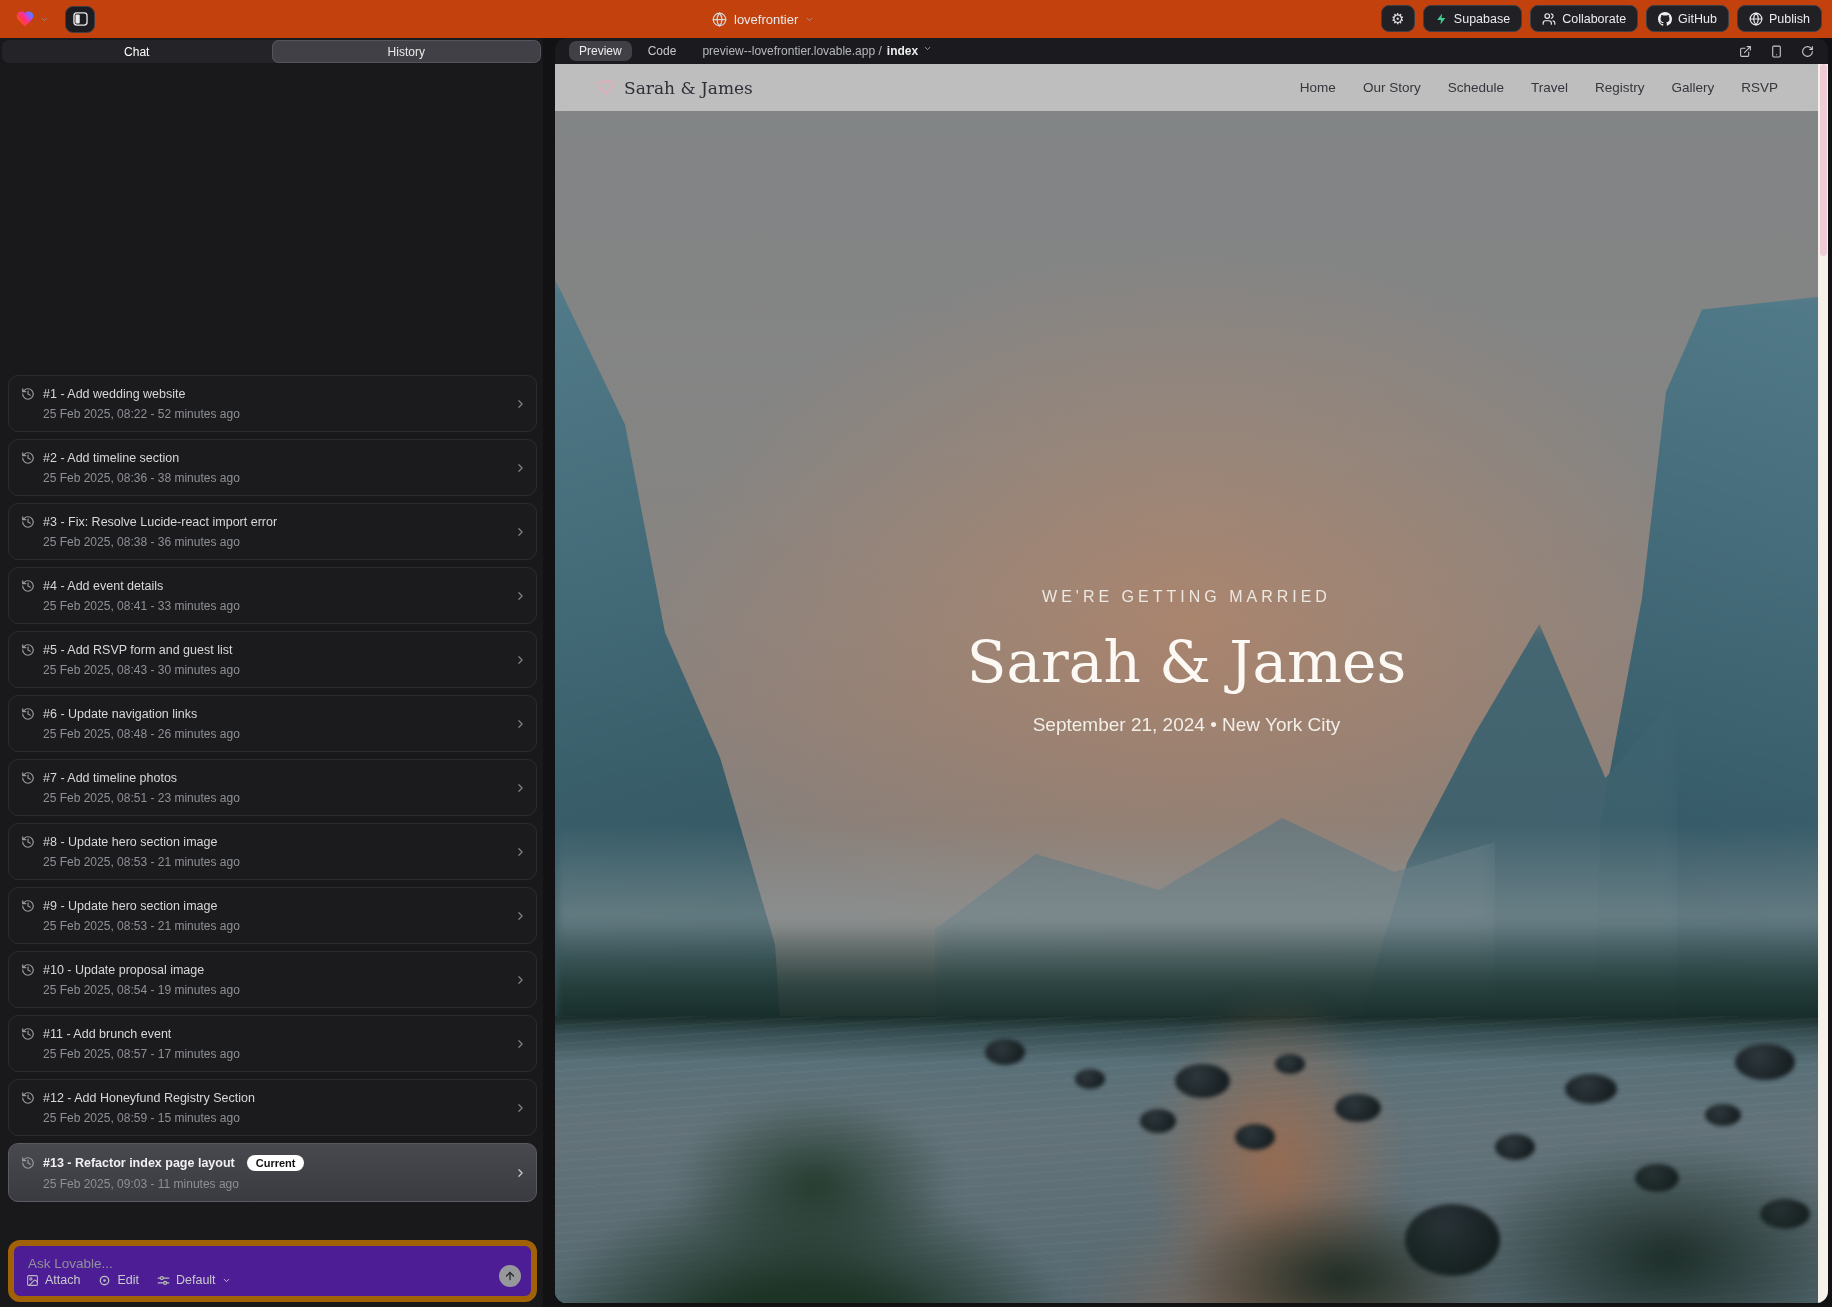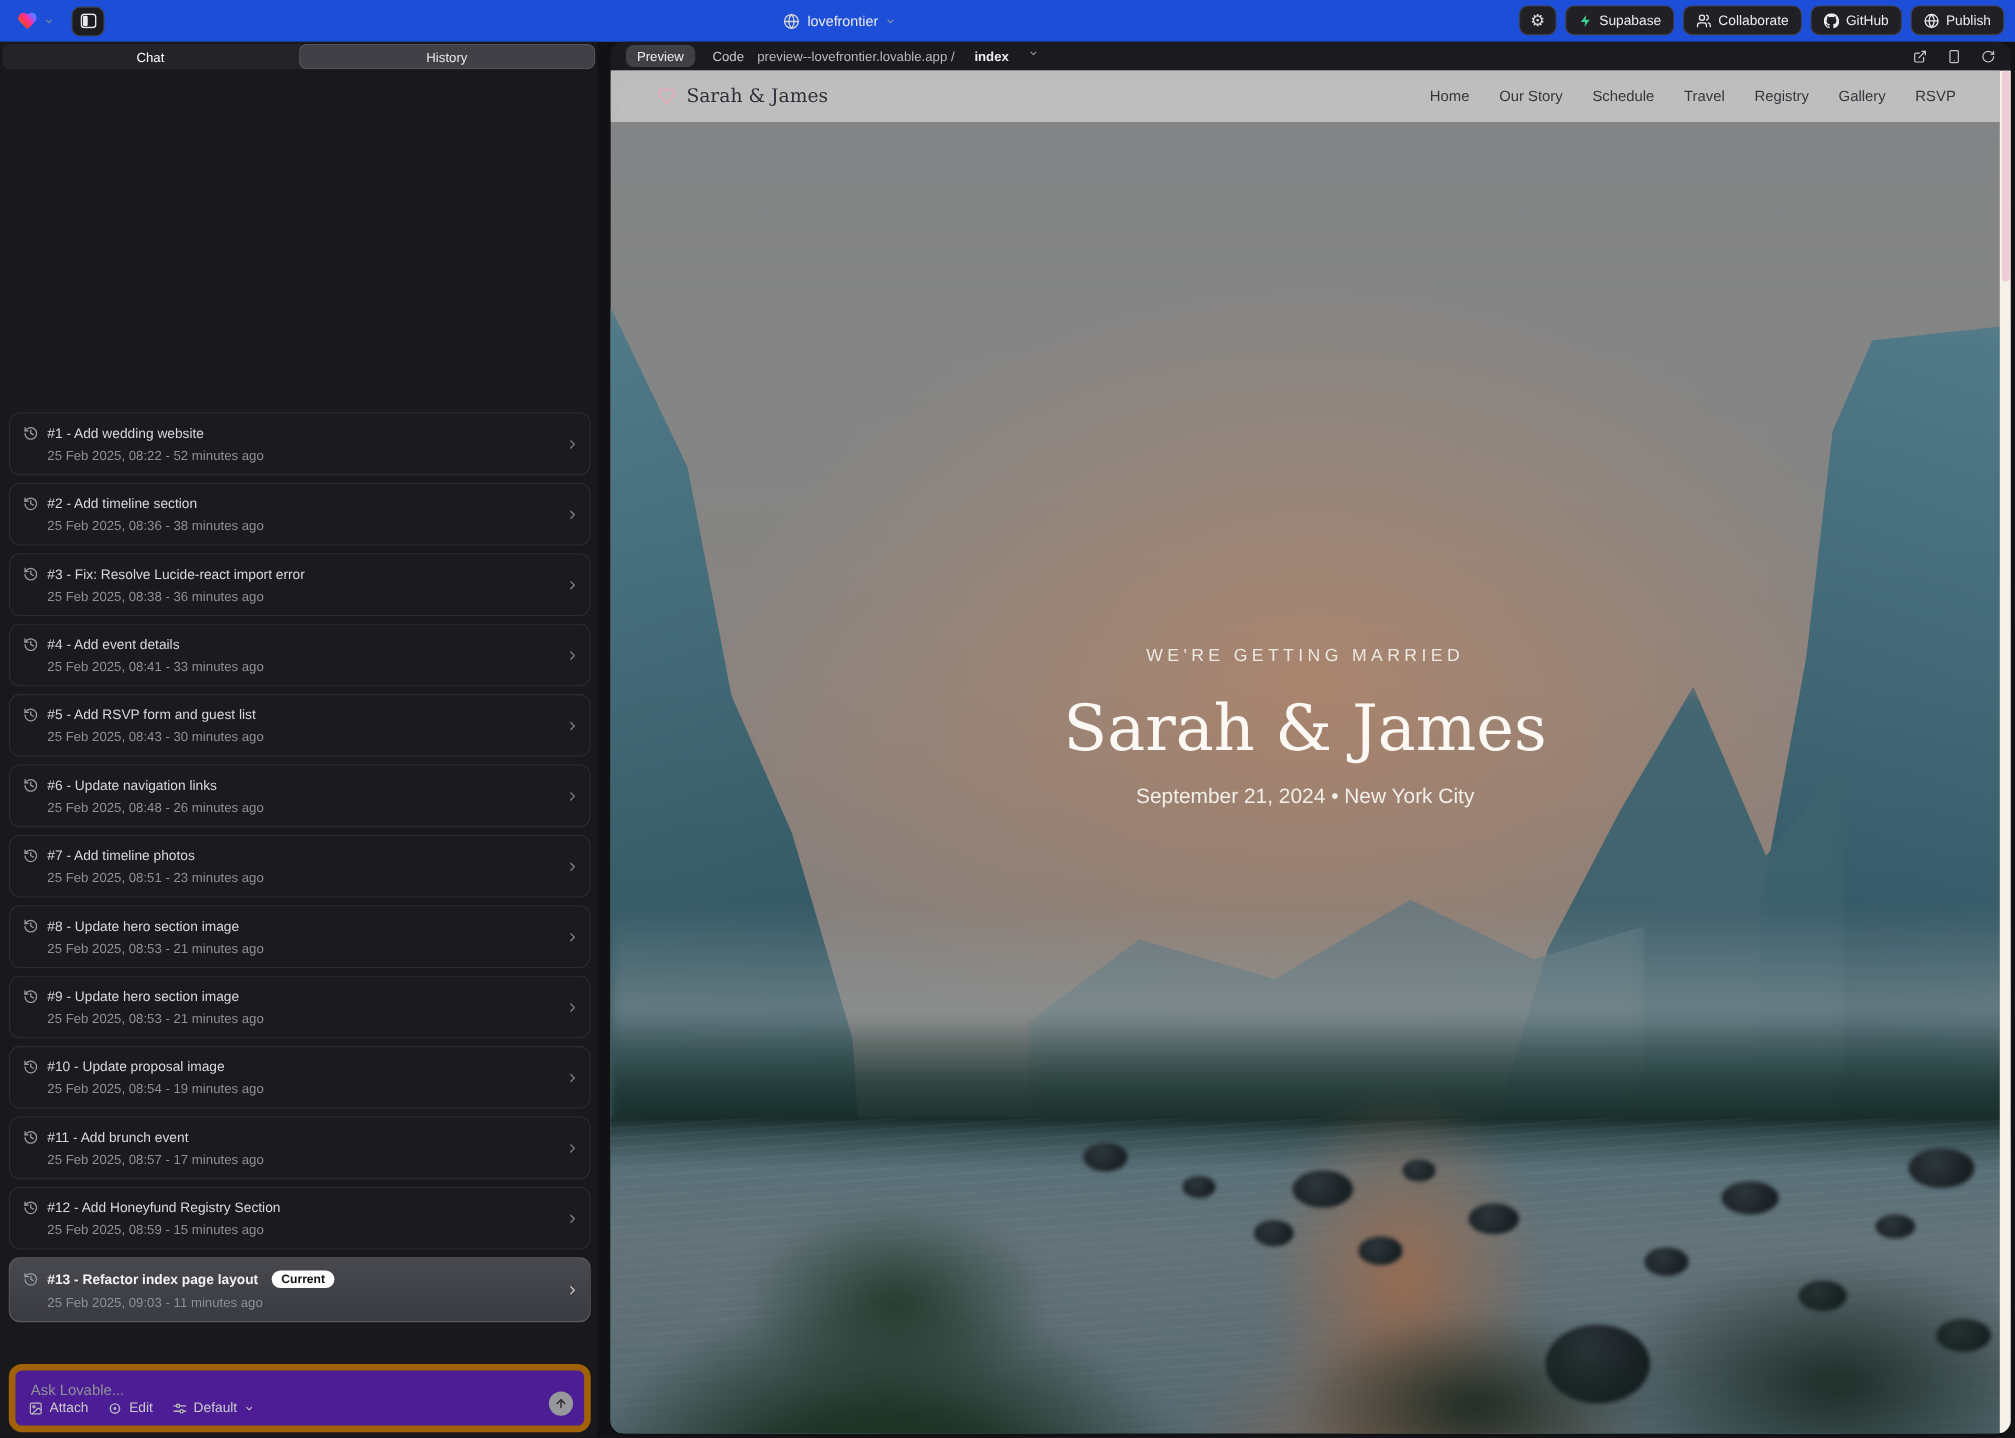--- a/index.html
+++ b/index.html
@@ -7,21 +7,21 @@
   body {
     background:#121215;
     font-family:"Liberation Sans", sans-serif;
     color:#e8e8ea;
     overflow:hidden;
     position:relative;
   }
   svg { display:block; }
 
   
-  .topbar { position:absolute; left:0; top:0; width:1832px; height:38px; background:#1d4ed8;padding-left:23px; }
+  .topbar { position:absolute; left:0; top:0; width:1832px; height:38px; background:#c2410c;padding-left:23px; }
   .topbar-left { position:absolute; left:14px; top:0; height:38px; display:flex; align-items:center; gap:6px; }
   .logo-btn { display:flex; align-items:center; gap:4px; cursor:pointer; }
   .toggle-btn { margin-left:10px; width:30px; height:27px; border:1px solid #3e3e45; border-radius:8px;
     background:#1d1d21; display:flex; align-items:center; justify-content:center; }
   .project { position:absolute; left:712px; top:0; height:38px; display:flex; align-items:center; gap:7px;
     font-size:13px; color:#e9e9ec; }
   .project .chev { color:#9a9da2; }
   .topbar-actions { position:absolute; right:10px; top:5px; height:28px; display:flex; gap:8px; }
   .tb-btn { height:27px; border:1px solid #3e3e45; border-radius:8px; background:#202025;
     display:flex; align-items:center; gap:6px; padding:0 11px; font-size:12.5px; color:#ececef; }
@@ -58,21 +58,21 @@
   .c-btn { display:flex; align-items:center; gap:6px; font-size:12.5px; color:#c9cacd; cursor:pointer; }
   .c-btn .cic { color:#b9bbbe; }
   .submit-btn { position:absolute; right:10px; bottom:9px; width:22px; height:22px; border-radius:50%;
     background:#97989c; display:flex; align-items:center; justify-content:center; color:#2a2a2e; cursor:pointer; }
 
   
   .preview { position:absolute; left:555px; top:38px; width:1273px; height:1265px; background:#1b1b1f; border-radius:12px; }
   .ptoolbar { position:absolute; left:0; top:0; right:0; height:26px; display:flex; align-items:center; padding:0 14px; }
   .pv-pill { background:#404046; border-radius:7px; padding:3px 10px; font-size:12px; color:#ededef; }
   .pv-code { margin-left:16px; font-size:12px; color:#c7c9cc; }
-  .pv-url { margin-left:12px; font-size:12px; color:#b6b8bb; display:flex; align-items:flex-start; gap:18px; }
+  .pv-url { margin-left:26px; font-size:12px; color:#b6b8bb; display:flex; align-items:flex-start; gap:5px; }
   .pv-url .page { color:#ededef; font-weight:bold; }
   .pv-url .chev { color:#9a9da2; }
   .pt-icons { margin-left:auto; display:flex; gap:18px; color:#c7c9cc; }
   .pt-icons span { cursor:pointer; }
 
   
   .site { position:absolute; left:0; right:0; top:26px; bottom:0; border-radius:0 0 12px 12px; overflow:hidden; }
   .layer { position:absolute; }
   .sky { inset:0;
     background:

